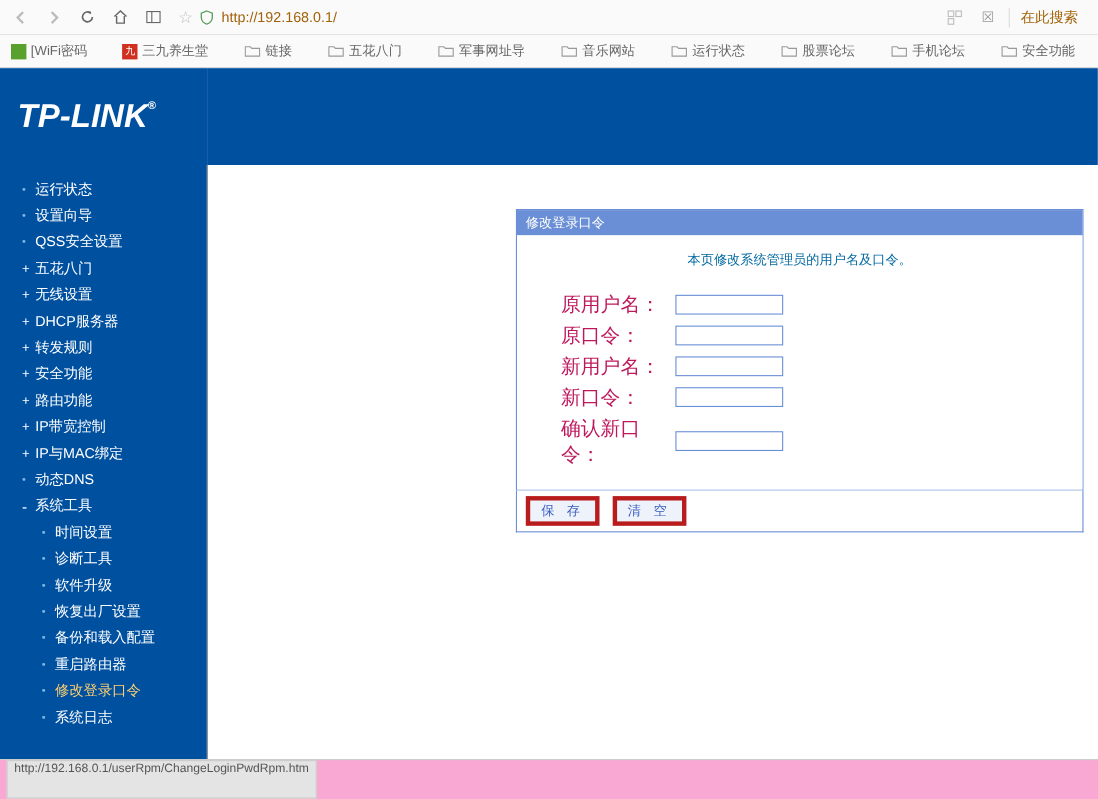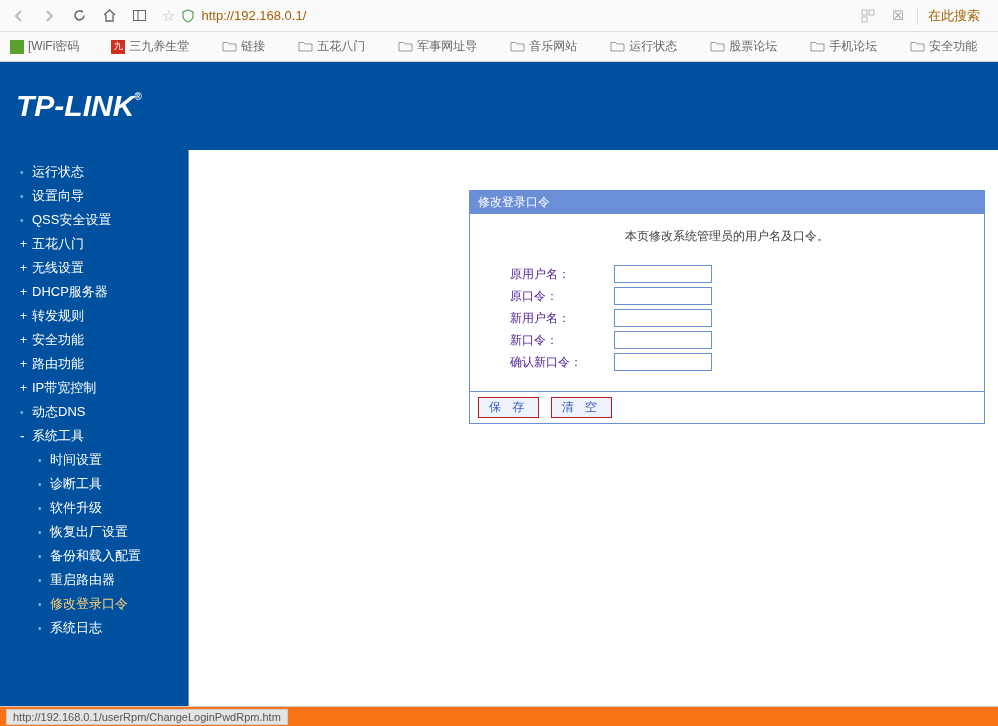--- a/index.html
+++ b/index.html
@@ -45,30 +45,30 @@
 .nav-item.leaf > .bullet::before { content: "•"; }
 .nav-sub { list-style: none; padding-left: 18px; }
 .nav-sub .nav-item { font-size: 13px; }
 .nav-item.active { color: #ffd070; }
 
 .content-area { flex: 1; padding: 40px 20px 20px 280px; background: #fff; }
 
 .panel { width: 516px; border: 1px solid #6a8fd6; margin-bottom: 0; }
 .panel-title { background: #6a8fd6; color: #fff; font-size: 12px; padding: 3px 8px; }
 .panel-body { background: #fff; }
-.panel-desc { text-align: center; color: #404040; padding: 14px 0 6px 0; font-size: 12px; }
+.panel-desc { text-align: center; color: #0369a1; padding: 14px 0 6px 0; font-size: 12px; }
 .form-rows { padding: 10px 40px 16px 40px; }
 .form-row { display: flex; align-items: center; margin: 4px 0; }
-.form-label { width: 104px; color: #4c1d95; font-size: 12px; text-align: left; }
+.form-label { width: 104px; color: #be185d; font-size: 18px; text-align: left; }
 .form-input { width: 98px; height: 18px; border: 1px solid #6a8fd6; font-size: 12px; padding: 0 2px; background: #fff; }
 
 .btn-panel { width: 516px; border: 1px solid #6a8fd6; border-top: none; padding: 5px 8px; background: #fff; }
-.btn { display: inline-block; min-width: 52px; padding: 1px 10px; border: 1px solid #b91c1c; background: #eef2fb; color: #3b5fbf; font-size: 12px; cursor: pointer; letter-spacing: 4px; text-align: center; margin-right: 8px; }
-
-.status-bar { position: fixed; bottom: 0; left: 0; right: 0; height: 20px; background: #f97316; border-top: 1px solid #ccc; display: flex; align-items: center; padding: 0 6px; font-size: 11px; color: #555; }
+.btn { display: inline-block; min-width: 52px; padding: 1px 10px; border: 4px solid #b91c1c; background: #eef2fb; color: #3b5fbf; font-size: 12px; cursor: pointer; letter-spacing: 4px; text-align: center; margin-right: 8px; }
+
+.status-bar { position: fixed; bottom: 0; left: 0; right: 0; height: 36px; background: #f9a8d4; border-top: 1px solid #ccc; display: flex; padding: 0 6px; font-size: 11px; color: #555; }
 .status-bar span { background: #e4e4e4; padding: 1px 6px; border: 1px solid #ccc; }
 
 svg { display: block; }
 </style>
 </head>
 <body>
 
 <div class="browser-toolbar">
   <div class="nav-btn disabled">
     <svg width="14" height="14" viewBox="0 0 14 14">
@@ -249,20 +249,24 @@
               <span>安全功能</span>
             </li>
             <li class="nav-item collapsed">
               <span class="bullet"></span>
               <span>路由功能</span>
             </li>
             <li class="nav-item collapsed">
               <span class="bullet"></span>
               <span>IP带宽控制</span>
             </li>
+            <li class="nav-item collapsed">
+              <span class="bullet"></span>
+              <span>IP与MAC绑定</span>
+            </li>
             <li class="nav-item leaf">
               <span class="bullet"></span>
               <span>动态DNS</span>
             </li>
             <li class="nav-item expanded">
               <span class="bullet"></span>
               <span>系统工具</span>
             </li>
             <ul class="nav-sub">
               <li class="nav-item leaf">

